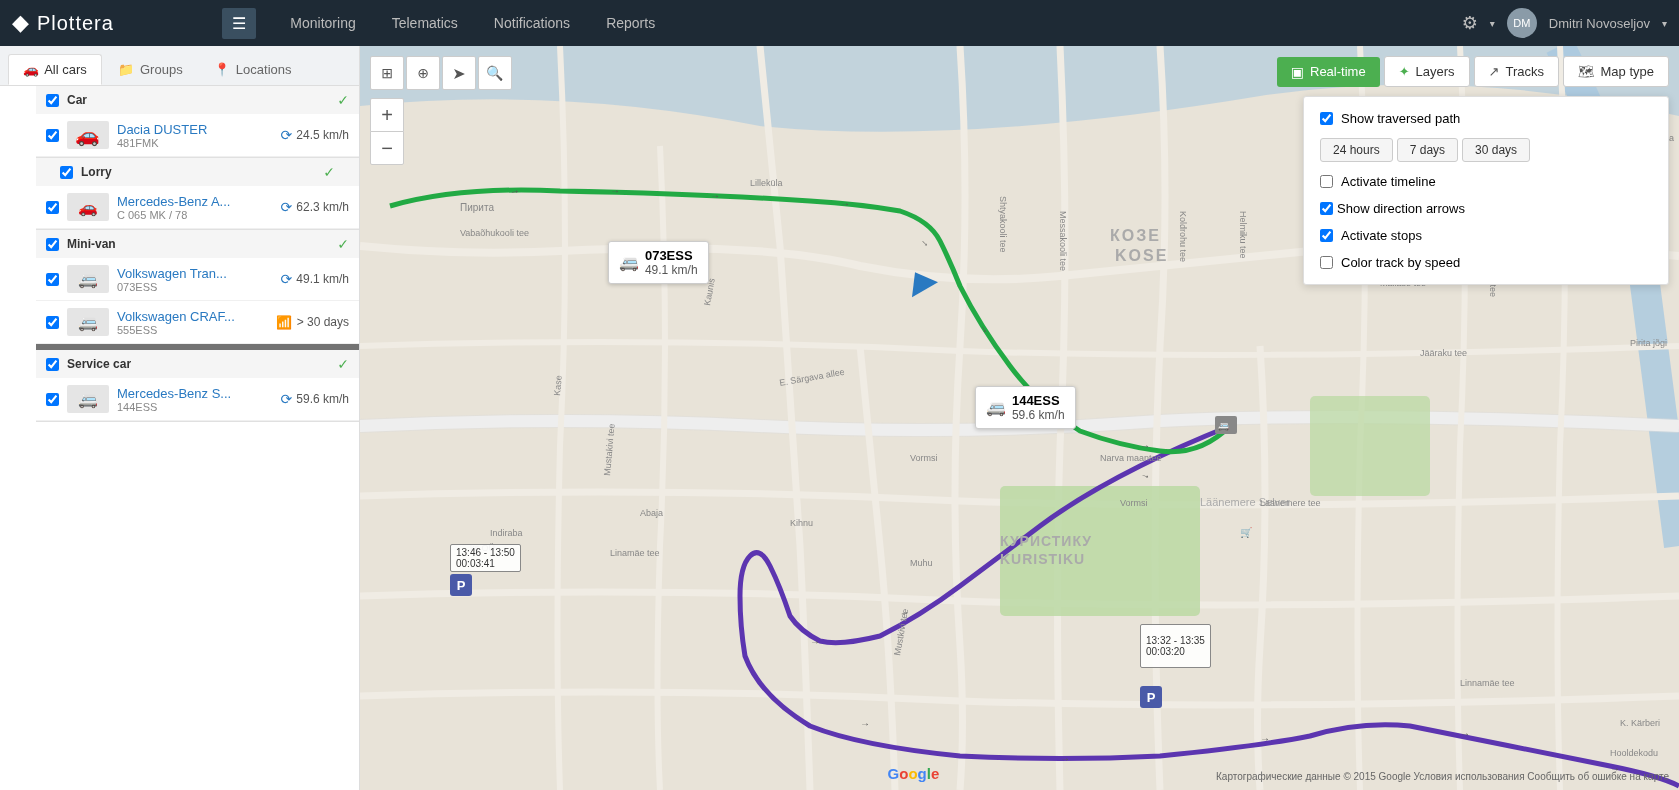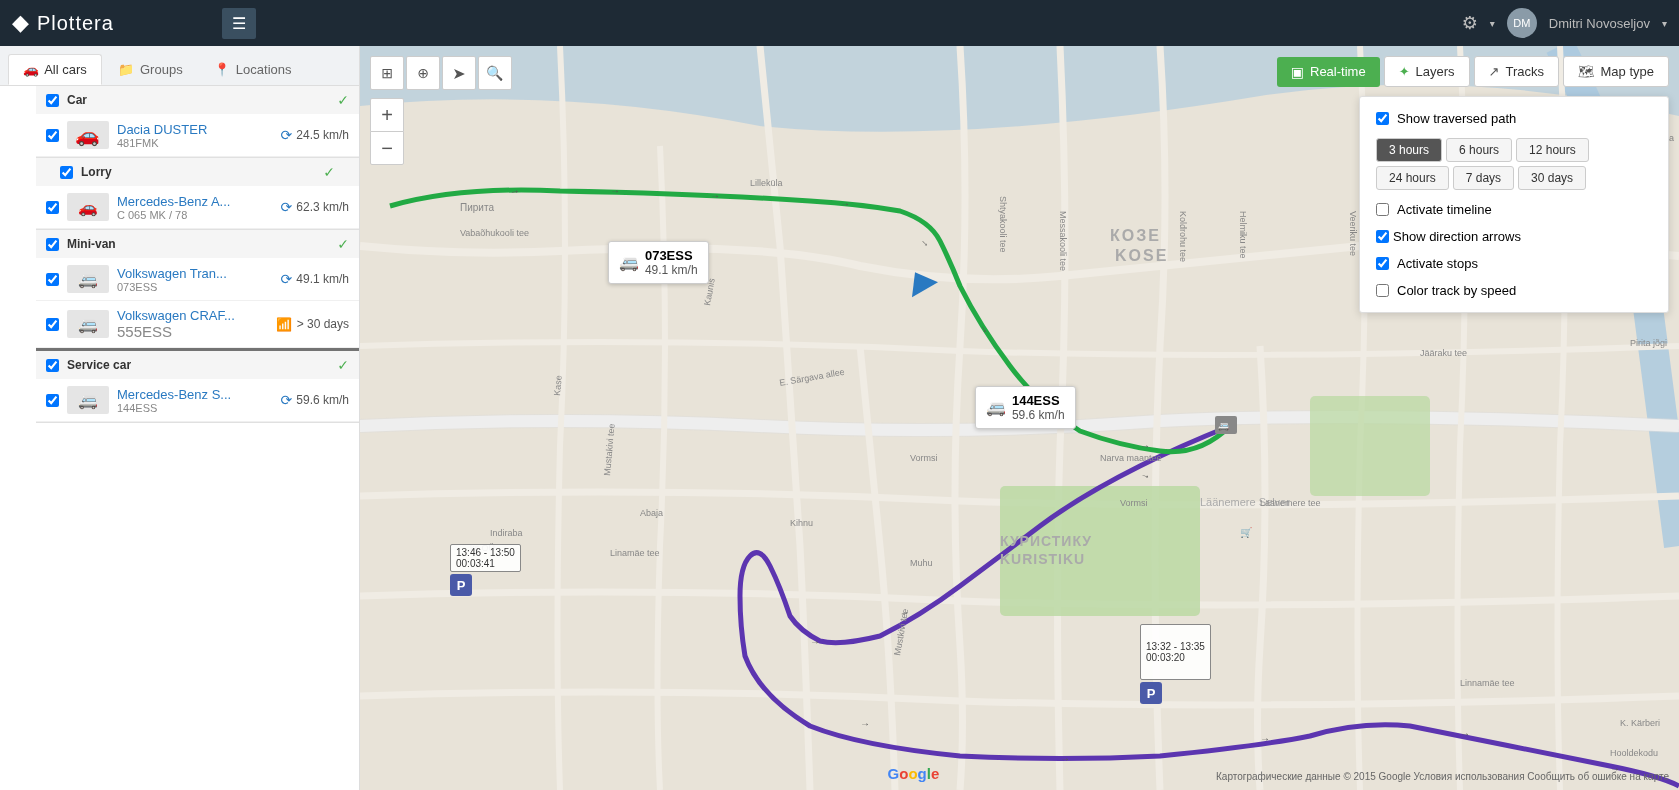--- a/index.html
+++ b/index.html
@@ -7,20 +7,26 @@
   </style>
 </head>
 <body>
 
 <nav style="display:flex;align-items:center;background:#1e2a35;color:#ccc;height:46px;padding:0 12px;gap:0;">
   <div style="display:flex;align-items:center;gap:8px;width:210px;">
     <span style="color:#fff;font-size:22px;">◆</span>
     <span style="color:#fff;font-size:20px;font-weight:300;letter-spacing:1px;">Plottera</span>
   </div>
   <button style="background:#3a4f60;border:none;color:#fff;padding:6px 10px;cursor:pointer;font-size:16px;margin-right:16px;border-radius:2px;">☰</button>
+  <div style="display:flex;flex:1;">
+    <span style="color:#bbb;padding:14px 18px;font-size:14px;cursor:pointer;">Monitoring</span>
+    <span style="color:#bbb;padding:14px 18px;font-size:14px;cursor:pointer;">Telematics</span>
+    <span style="color:#bbb;padding:14px 18px;font-size:14px;cursor:pointer;">Notifications</span>
+    <span style="color:#bbb;padding:14px 18px;font-size:14px;cursor:pointer;">Reports</span>
+  </div>
   <div style="display:flex;align-items:center;gap:12px;margin-left:auto;">
     <span style="color:#bbb;font-size:18px;cursor:pointer;">⚙</span>
     <span style="color:#bbb;font-size:10px;">▾</span>
     <div style="width:30px;height:30px;border-radius:50%;background:#8a9ba8;overflow:hidden;display:flex;align-items:center;justify-content:center;font-size:11px;color:#fff;">DM</div>
     <span style="color:#bbb;cursor:pointer;font-size:13px;">Dmitri Novoseljov</span>
     <span style="color:#bbb;font-size:10px;">▾</span>
   </div>
 </nav>
 
 <div style="display:flex;height:744px;">
@@ -83,21 +89,21 @@
             <div style="color:#2979c1;font-size:13px;cursor:pointer;">Mercedes-Benz A...</div>
             <div style="color:#888;font-size:11px;">C 065 MK / 78</div>
           </div>
           <div style="display:flex;align-items:center;gap:4px;color:#555;font-size:12px;white-space:nowrap;">
             <span style="color:#2979c1;font-size:14px;">⟳</span>
             <span>62.3 km/h</span>
           </div>
         </div>
       </div>
 
-      <div style="border-bottom:3px solid #737373;">
+      <div style="border-bottom:6px solid #737373;">
         <div style="display:flex;align-items:center;justify-content:space-between;padding:6px 10px;background:#f5f5f5;">
           <div style="display:flex;align-items:center;gap:8px;">
             <input type="checkbox" checked="" style="">
             <span style="font-weight:bold;font-size:12px;color:#333;">Mini-van</span>
           </div>
           <span style="color:#4caf50;font-size:14px;">✓</span>
         </div>
 
         <div style="display:flex;align-items:center;padding:7px 10px;border-bottom:1px solid #f0f0f0;gap:8px;">
           <input type="checkbox" checked="" style="">
@@ -110,21 +116,21 @@
             <span style="color:#2979c1;font-size:14px;">⟳</span>
             <span>49.1 km/h</span>
           </div>
         </div>
 
         <div style="display:flex;align-items:center;padding:7px 10px;border-bottom:1px solid #f0f0f0;gap:8px;">
           <input type="checkbox" checked="" style="">
           <div style="width:42px;height:28px;background:#e5e5e5;border-radius:2px;display:flex;align-items:center;justify-content:center;font-size:16px;color:#666;flex-shrink:0;">🚐</div>
           <div style="flex:1;min-width:0;">
             <div style="color:#2979c1;font-size:13px;cursor:pointer;">Volkswagen CRAF...</div>
-            <div style="color:#888;font-size:15px;">555ESS</div>
+            <div style="color:#888;font-size:11px;">555ESS</div>
           </div>
           <div style="display:flex;align-items:center;gap:4px;color:#555;font-size:12px;white-space:nowrap;">
             <span style="color:#aaa;font-size:13px;">📶</span>
             <span>&gt; 30 days</span>
           </div>
         </div>
       </div>
 
       <div style="border-bottom:1px solid #e0e0e0;">
         <div style="display:flex;align-items:center;justify-content:space-between;padding:6px 10px;background:#f5f5f5;">
@@ -283,32 +289,27 @@
         <span>Tracks</span>
       </button>
       <button style="padding:7px 14px;border:1px solid #ccc;cursor:pointer;font-size:13px;border-radius:3px;background:#fff;color:#333;display:flex;align-items:center;gap:6px;">
         <span style="color:#555;">🗺</span>
         <span>Map type</span>
       </button>
     </div>
 
     <div style="position:absolute;top:95px;right:14px;z-index:25;cursor:grab;font-size:22px;">🚶</div>
 
-    <div style="position:absolute;top:50px;right:10px;background:#fff;border:1px solid #ddd;border-radius:3px;padding:14px 16px;z-index:30;width:310px;box-shadow:0 2px 8px rgba(0,0,0,0.15);">
+    <div style="position:absolute;top:50px;right:10px;background:#fff;border:1px solid #ddd;border-radius:3px;padding:14px 16px;z-index:30;width:366px;box-shadow:0 2px 8px rgba(0,0,0,0.15);">
 
       <div style="display:flex;align-items:center;gap:8px;margin-bottom:12px;">
         <input type="checkbox" checked="" style="">
         <span style="font-size:13px;">Show traversed path</span>
       </div>
 
-      <div style="display:flex;gap:4px;margin-bottom:4px;">
-        <button style="padding:4px 12px;border:1px solid #ccc;background:#555;cursor:pointer;border-radius:3px;font-size:12px;color:#fff;">3 hours</button>
-        <button style="padding:4px 12px;border:1px solid #ccc;background:#f5f5f5;cursor:pointer;border-radius:3px;font-size:12px;color:#333;">6 hours</button>
-        <button style="padding:4px 12px;border:1px solid #ccc;background:#f5f5f5;cursor:pointer;border-radius:3px;font-size:12px;color:#333;">12 hours</button>
-      </div>
 
       <div style="display:flex;gap:4px;margin-bottom:12px;">
         <button style="padding:4px 12px;border:1px solid #ccc;background:#f5f5f5;cursor:pointer;border-radius:3px;font-size:12px;color:#333;">24 hours</button>
         <button style="padding:4px 12px;border:1px solid #ccc;background:#f5f5f5;cursor:pointer;border-radius:3px;font-size:12px;color:#333;">7 days</button>
         <button style="padding:4px 12px;border:1px solid #ccc;background:#f5f5f5;cursor:pointer;border-radius:3px;font-size:12px;color:#333;">30 days</button>
       </div>
 
       <div style="display:flex;align-items:center;gap:8px;margin-bottom:12px;">
         <input type="checkbox" style="">
         <span style="font-size:13px;">Activate timeline</span>
@@ -352,21 +353,21 @@
 
     <div style="position:absolute;left:90px;top:498px;z-index:15;">
       <div style="background:rgba(255,255,255,0.9);border:1px solid #888;border-radius:2px;padding:2px 5px;font-size:10px;color:#333;white-space:nowrap;margin-bottom:2px;">
         <div>13:46 - 13:50</div>
         <div>00:03:41</div>
       </div>
       <div style="background:#4a5aa8;color:#fff;width:22px;height:22px;border-radius:3px;display:flex;align-items:center;justify-content:center;font-weight:bold;font-size:13px;">P</div>
     </div>
 
     <div style="position:absolute;left:780px;top:578px;z-index:15;">
-      <div style="background:rgba(255,255,255,0.9);border:1px solid #888;border-radius:2px;padding:16px 5px;font-size:10px;color:#333;white-space:nowrap;margin-bottom:2px;">
+      <div style="background:rgba(255,255,255,0.9);border:1px solid #888;border-radius:2px;padding:10px 5px;font-size:10px;color:#333;white-space:nowrap;margin-bottom:18px;">
         <div>13:32 - 13:35</div>
         <div>00:03:20</div>
       </div>
       <div style="background:#4a5aa8;color:#fff;width:22px;height:22px;border-radius:3px;display:flex;align-items:center;justify-content:center;font-weight:bold;font-size:13px;">P</div>
     </div>
 
     <div style="position:absolute;bottom:8px;left:40%;font-size:13px;color:#666;z-index:10;">
       <span style="color:#4285f4;font-weight:bold;font-size:15px;">G</span><span style="color:#ea4335;font-weight:bold;font-size:15px;">o</span><span style="color:#fbbc05;font-weight:bold;font-size:15px;">o</span><span style="color:#4285f4;font-weight:bold;font-size:15px;">g</span><span style="color:#34a853;font-weight:bold;font-size:15px;">l</span><span style="color:#ea4335;font-weight:bold;font-size:15px;">e</span>
     </div>
     <div style="position:absolute;bottom:8px;right:10px;font-size:10px;color:#666;z-index:10;padding-left:44px;">

